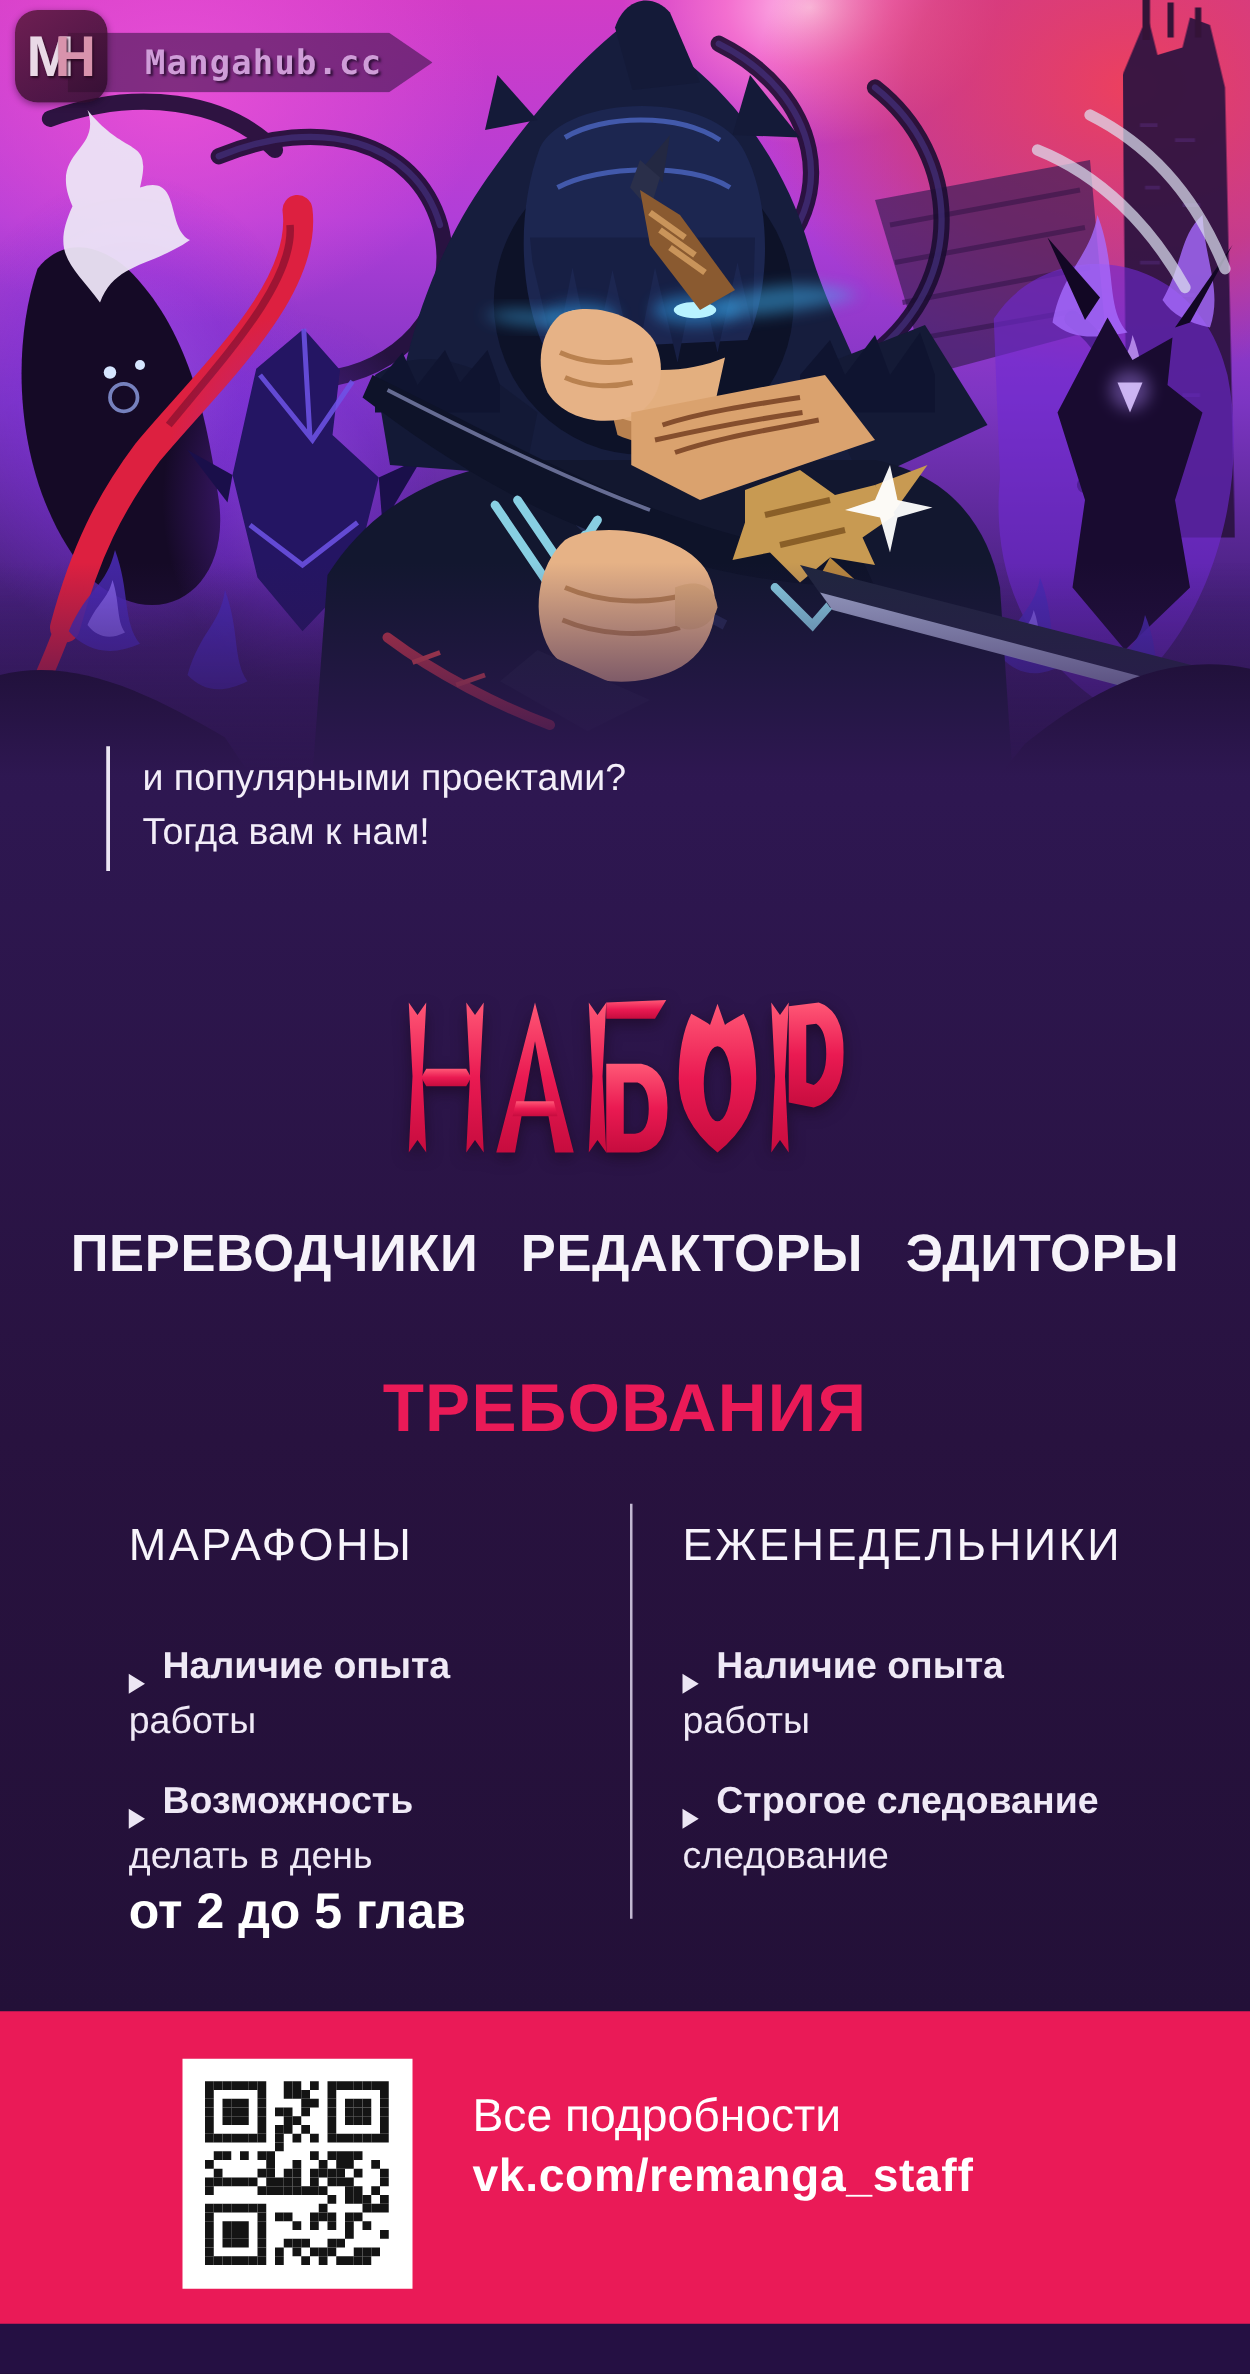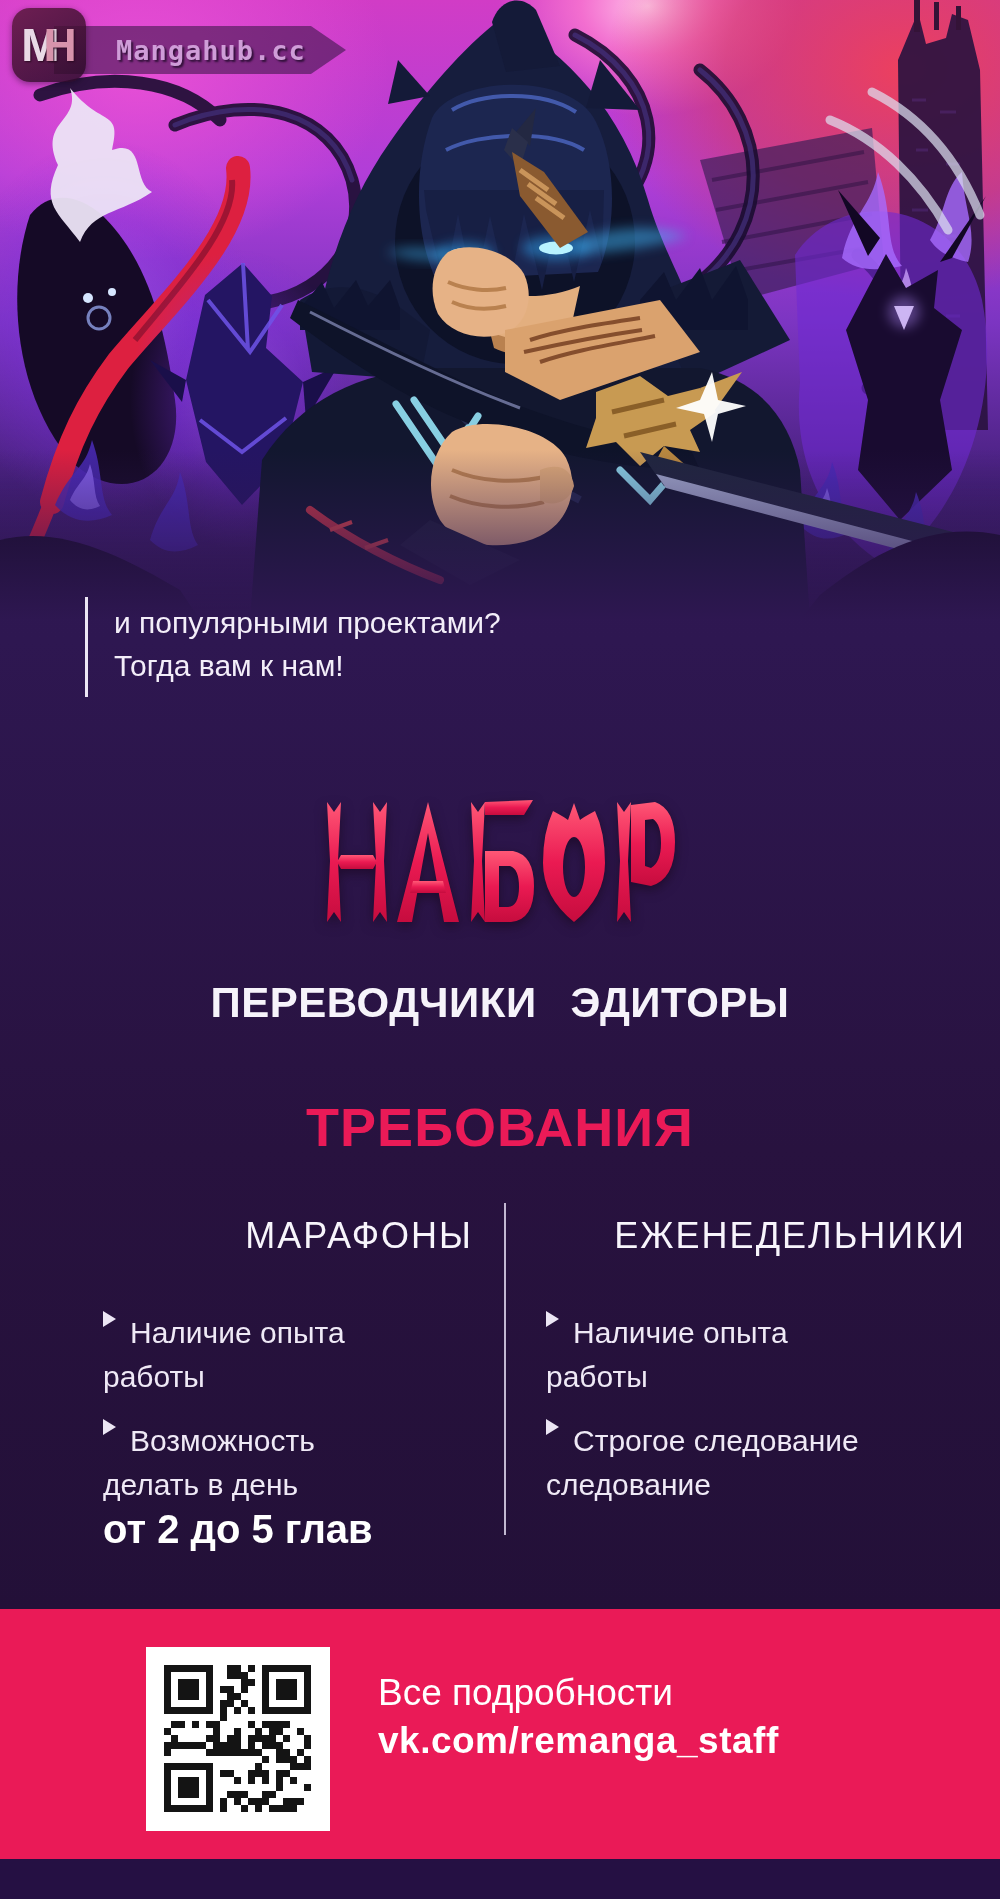--- a/index.html
+++ b/index.html
@@ -69,23 +69,23 @@
     font-size:54px;font-weight:bold;color:var(--accent-pink);letter-spacing:1px;
   }
   
   .columns{position:absolute;top:1215px;left:103px;width:860px;}
   .col-left{position:absolute;left:0;top:0;width:370px;}
   .col-right{position:absolute;left:443px;top:0;width:420px;}
   .col-divider{
     position:absolute;left:401px;top:-12px;width:2px;height:332px;
     background:rgba(222,214,236,0.85);
   }
-  .col-heading{font-size:36px;font-weight:400;color:#f8f5fc;letter-spacing:2px;text-align:right;}
+  .col-heading{font-size:36px;font-weight:400;color:#f8f5fc;letter-spacing:2px;}
   .item{margin-top:0;}
-  .item .l1{display:flex;align-items:flex-start;}
+  .item .l1{display:flex;align-items:flex-end;font-weight:bold;}
   .tri{
     width:0;height:0;display:inline-block;
     border-left:13px solid #ece6f4;
     border-top:8px solid transparent;
     border-bottom:8px solid transparent;
     margin-right:14px;flex:0 0 auto;
   }
   .item span.txt, .item .l2{font-size:30px;line-height:44px;color:#efe9f6;}
   .item .l2{padding-left:0;}
   .item .lb{font-size:40px;line-height:44px;color:#ffffff;font-weight:bold;}
@@ -366,20 +366,21 @@
         <path fill-rule="evenodd" d="M228,12 Q241,19 243,21 L249,4 L255,21 Q257,19 270,12 Q280,33 280,64 Q280,98 249,123 Q218,98 218,64 Q218,33 228,12 Z M238,68 a11,30 0 1 0 22,0 a11,30 0 1 0 -22,0 Z"></path>
 
         <path d="M292,3 L299,13 L306,3 L303,62 L306,123 L299,113 L292,123 L295,62 Z"></path>
         <path fill-rule="evenodd" d="M306,6 L330,3 Q350,10 350,43 Q350,80 326,87 L306,83 Z M320,21 L328,20 Q336,25 336,44 Q336,63 326,69 L320,67 Z"></path>
       </g>
     </svg>
   </div>
 
   <div class="roles">
     <span>ПЕРЕВОДЧИКИ</span>
+    <span>РЕДАКТОРЫ</span>
     <span>ЭДИТОРЫ</span>
   </div>
 
   <div class="req-heading">ТРЕБОВАНИЯ</div>
 
   <div class="columns">
     <div class="col-divider"></div>
 
     <div class="col-left">
       <div class="col-heading">МАРАФОНЫ</div>

